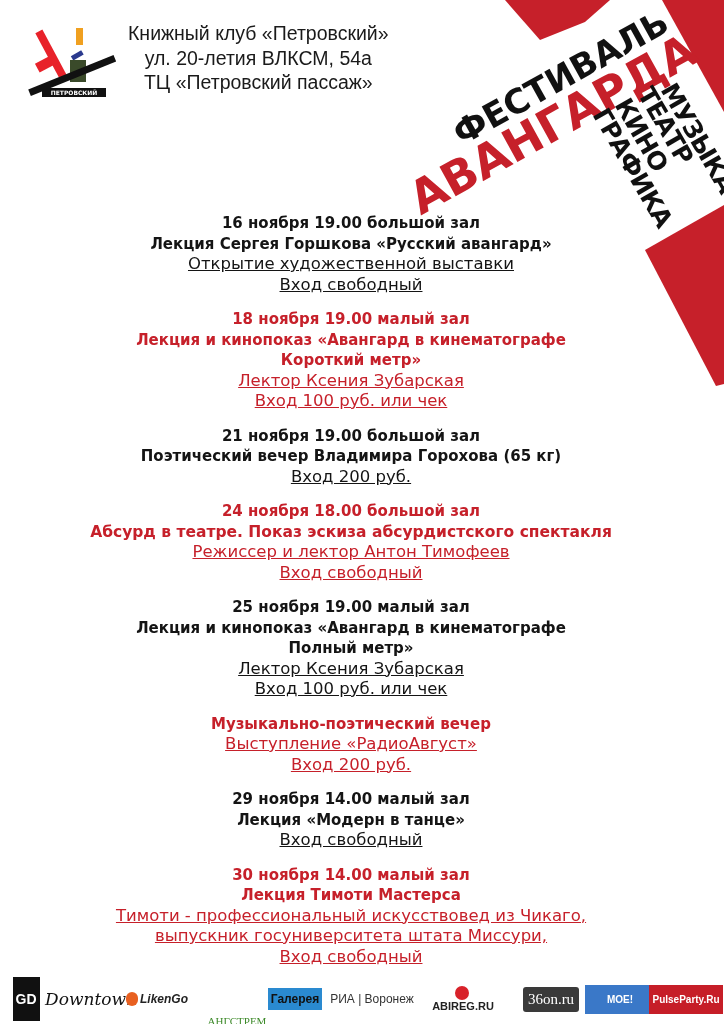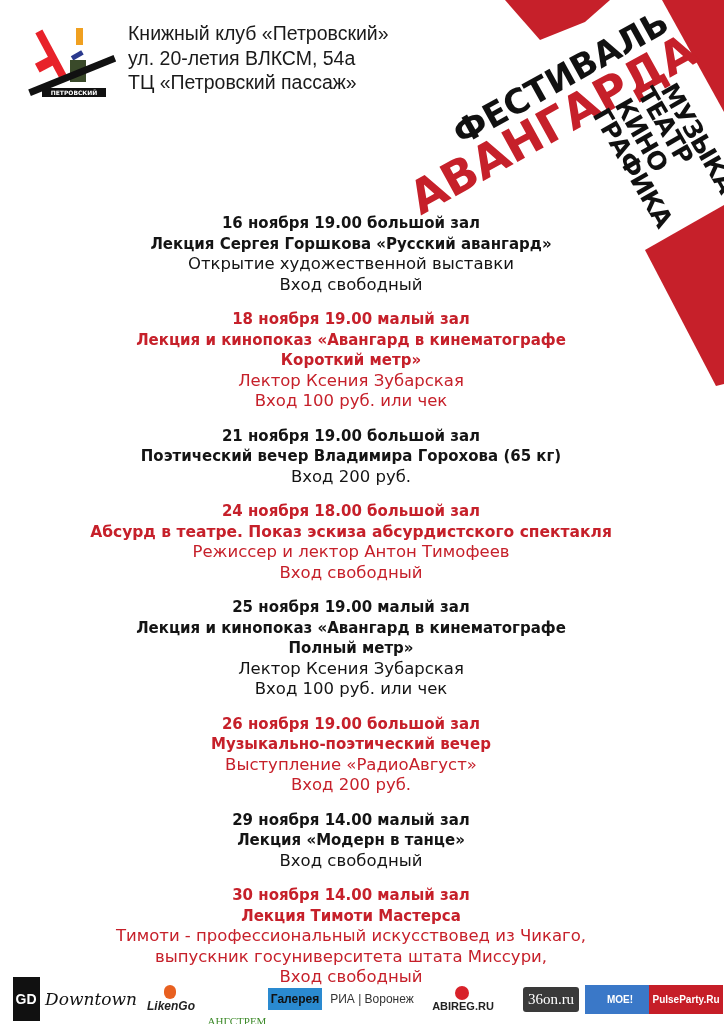--- a/index.html
+++ b/index.html
@@ -2,29 +2,29 @@
 <html><head>
 <meta charset="utf-8">
 <style>
   html, body { margin:0; padding:0; }
   body { width:724px; height:1024px; background:#ffffff; position:relative; overflow:hidden;
          font-family:"DejaVu Sans", sans-serif; color:#111; }
   .bg-shapes { position:absolute; left:0; top:0; width:724px; height:1024px; }
   .logo { position:absolute; left:24px; top:22px; width:96px; height:78px; }
   .club { position:absolute; left:128px; top:21px; font-family:"Liberation Sans", sans-serif;
           font-size:19.5px; line-height:24.5px; color:#1a1a1a; }
-  .club div { white-space:nowrap; }
+  .club div { white-space:nowrap;text-align:center; }
   .festival { position:absolute; left:0; top:0; width:724px; height:400px; pointer-events:none; }
   .fest-word { position:absolute; font-family:"DejaVu Sans", sans-serif; font-weight:bold;
                white-space:nowrap; transform-origin:0 0; }
   .events { position:absolute; left:40px; top:213px; width:622px; text-align:center; }
   .event { margin-bottom:14px; }
   .event .l { white-space:nowrap; line-height:20.5px; }
   .event .b { font-weight:bold; font-size:15px; }
-  .event .n { font-size:16.5px; font-weight:normal; }
+  .event .n { font-size:16.5px; font-weight:normal;text-decoration:underline; }
   .black { color:#141414; }
   .red { color:#c6202a; }
   .sponsors { position:absolute; left:0; top:982px; width:724px; height:36px; }
   .sp { position:absolute; top:0; height:34px; display:flex; align-items:center; justify-content:center;
         font-family:"Liberation Sans", sans-serif; font-size:11px; white-space:nowrap; }
 </style>
 </head>
 <body>
 
 <svg class="bg-shapes" viewBox="0 0 724 1024">
@@ -85,21 +85,20 @@
     <div class="l n">Вход свободный</div>
   </div>
   <div class="event black">
     <div class="l b">25 ноября 19.00 малый зал</div>
     <div class="l b">Лекция и кинопоказ «Авангард в кинематографе</div>
     <div class="l b">Полный метр»</div>
     <div class="l n">Лектор Ксения Зубарская</div>
     <div class="l n">Вход 100 руб. или чек</div>
   </div>
   <div class="event red">
-    <div class="l b">26 ноября 19.00 большой зал</div>
     <div class="l b">Музыкально-поэтический вечер</div>
     <div class="l n">Выступление «РадиоАвгуст»</div>
     <div class="l n">Вход 200 руб.</div>
   </div>
   <div class="event black">
     <div class="l b">29 ноября 14.00 малый зал</div>
     <div class="l b">Лекция «Модерн в танце»</div>
     <div class="l n">Вход свободный</div>
   </div>
   <div class="event red">
@@ -111,21 +110,21 @@
   </div>
 </div>
 
 <div class="sponsors">
   <div class="sp" style="left:8px; width:36px;">
     <span style="background:#111;color:#fff;font-weight:bold;font-size:14px;padding:14px 3px;">GD</span>
   </div>
   <div class="sp" style="left:46px; width:90px;justify-content:center;">
     <span style="font-family:'DejaVu Serif',serif;font-style:italic;font-size:17px;color:#111;">Downtown</span>
   </div>
-  <div class="sp" style="left:140px; width:62px;flex-direction:column;">
+  <div class="sp" style="left:126px; width:62px;">
     <span style="display:inline-block;width:12px;height:14px;background:#e86020;border-radius:6px;margin-right:2px;"></span>
     <span style="font-weight:bold;font-style:italic;font-size:12px;color:#222;">LikenGo</span>
   </div>
   <div class="sp" style="left:206px; width:62px; flex-direction:column;gap:44px;">
     <span style="display:inline-block;width:11px;height:11px;border-radius:50%;background:#6cb03c;"></span>
     <span style="font-family:'Liberation Serif',serif;font-size:11px;color:#3d8a2a;">АНГСТРЕМ</span>
   </div>
   <div class="sp" style="left:270px; width:50px;">
     <span style="background:#2a8ad0;color:#111;font-weight:bold;font-size:12px;padding:4px 3px;">Галерея</span>
   </div>

